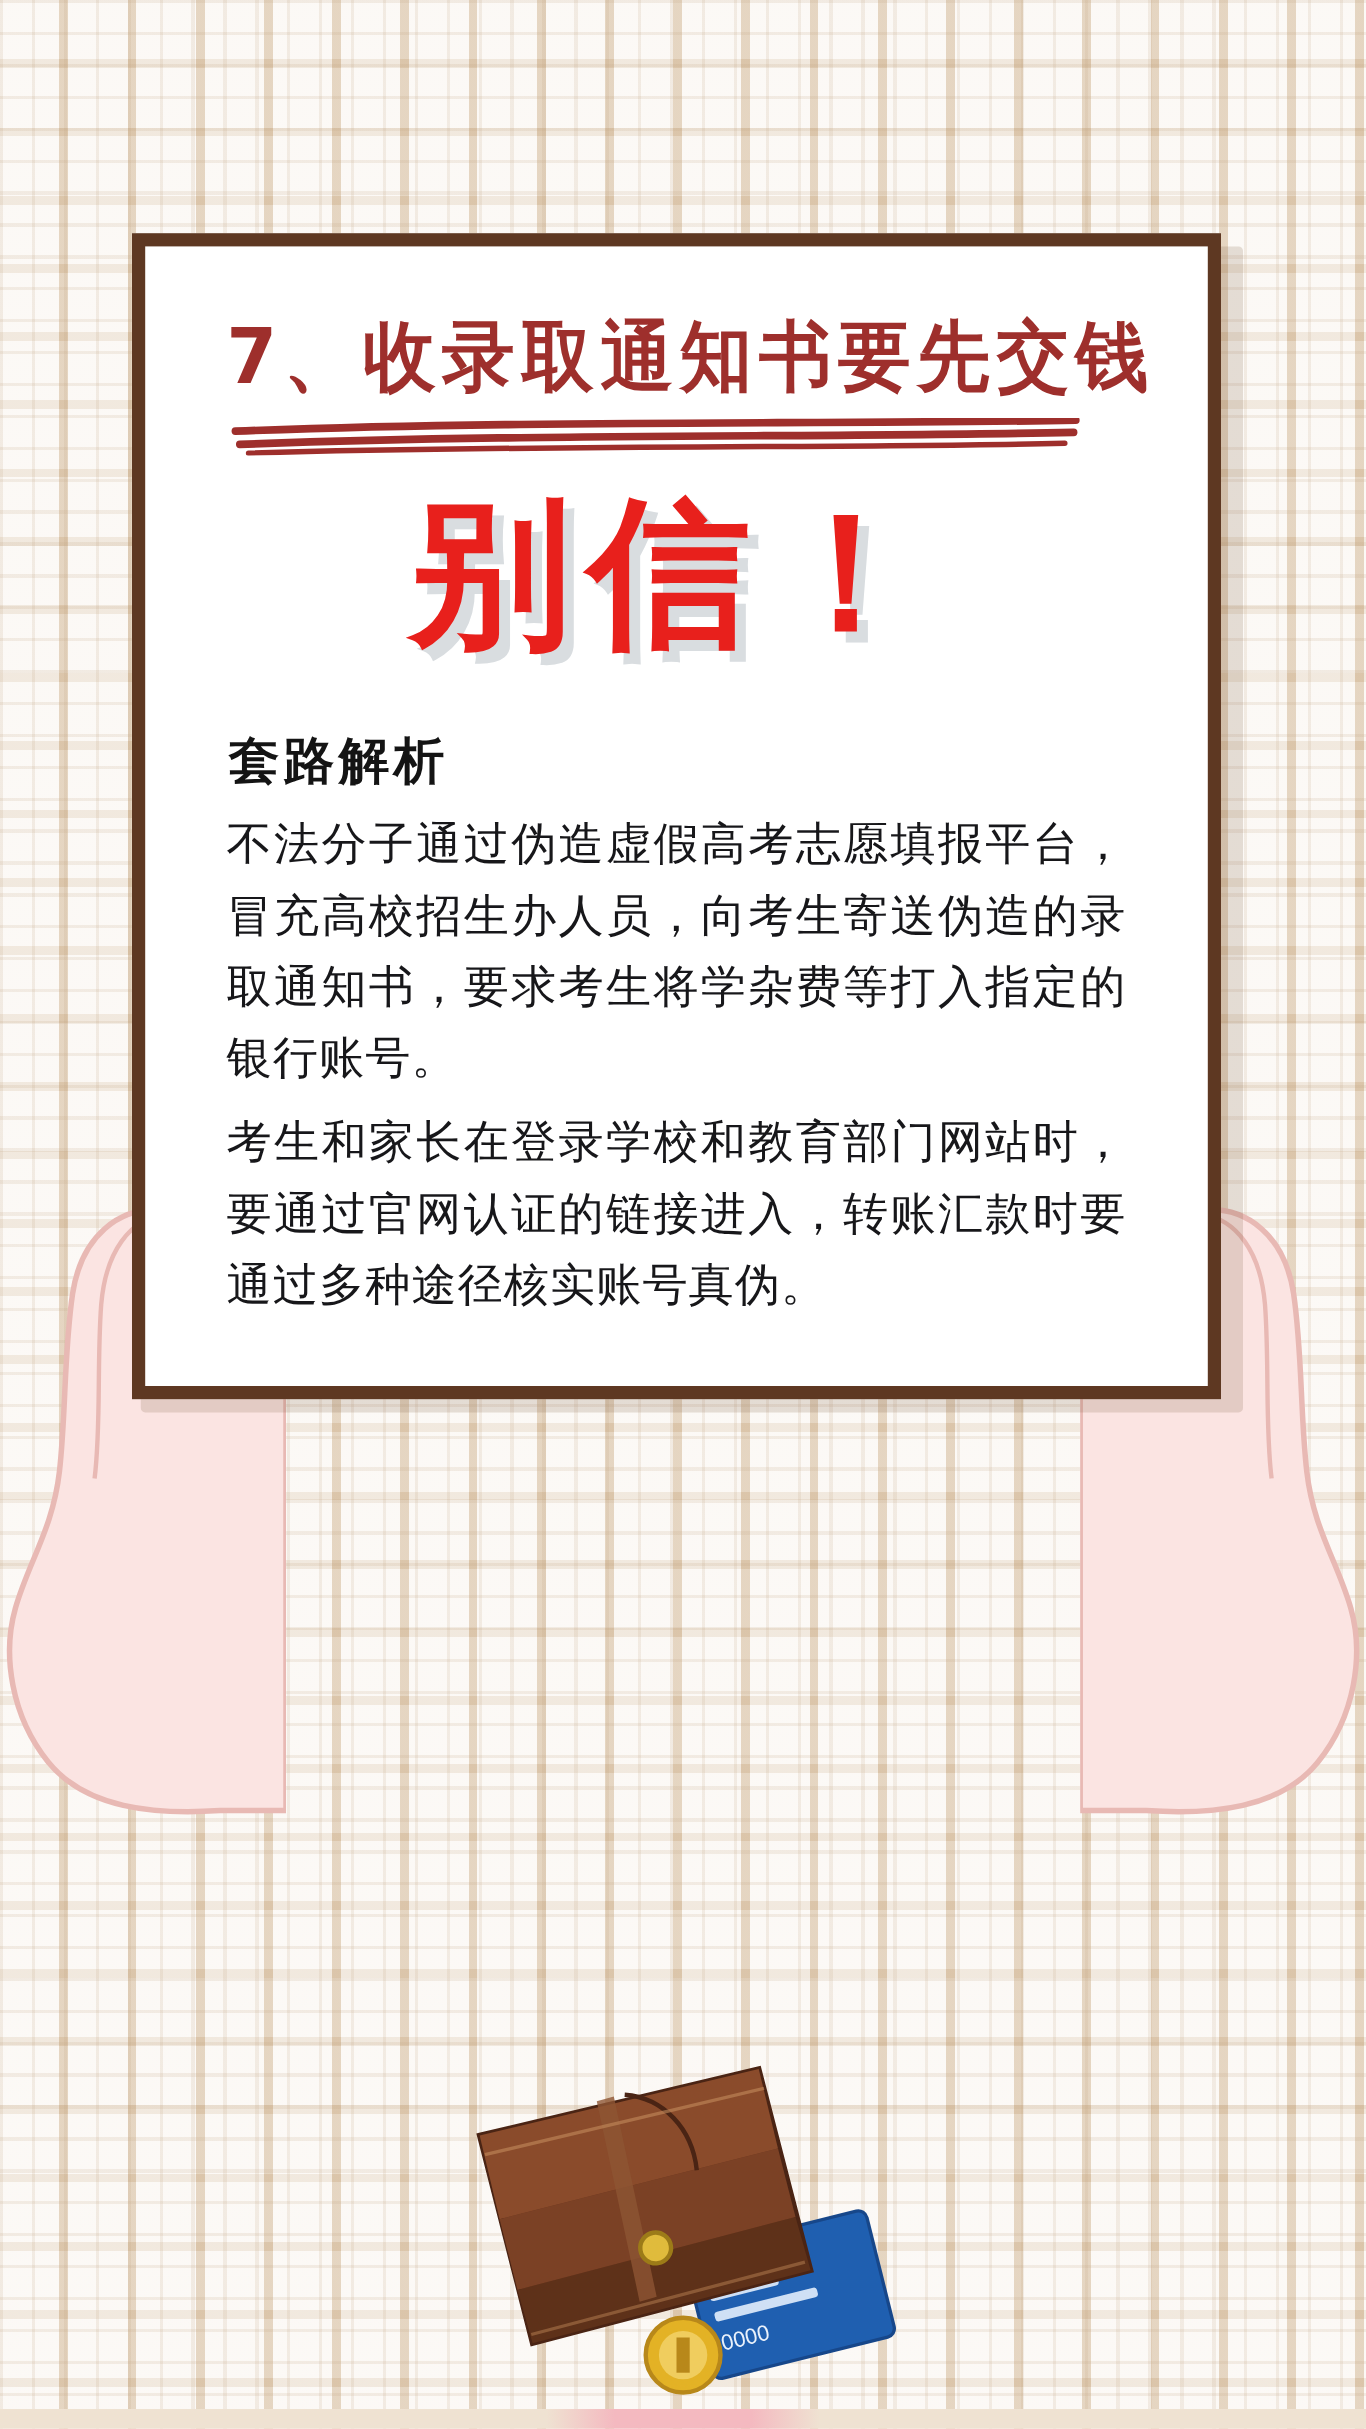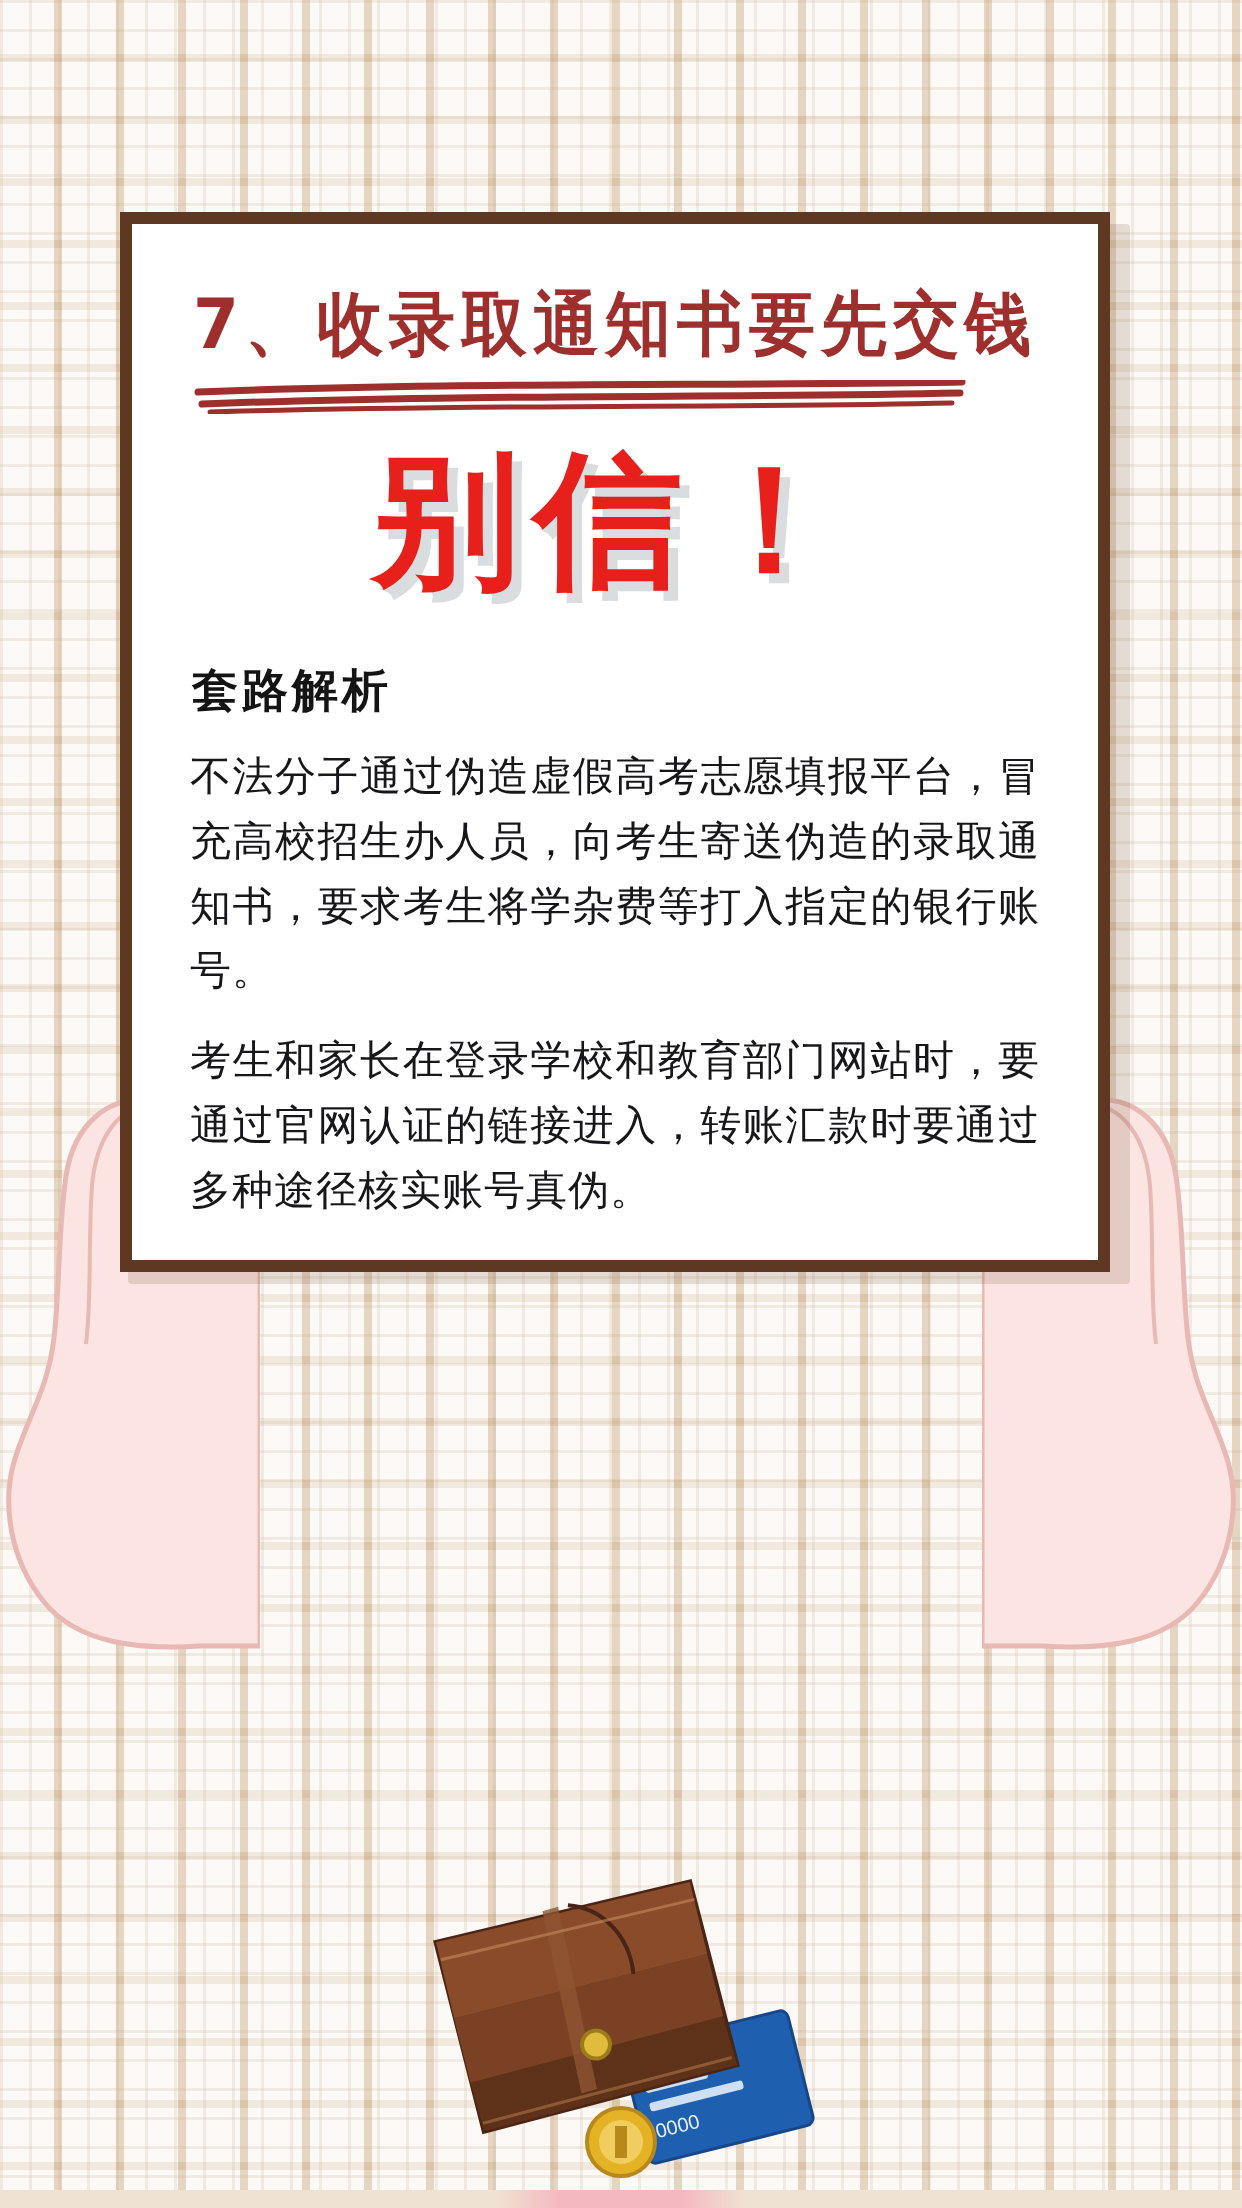--- a/index.html
+++ b/index.html
@@ -66,21 +66,21 @@
     height: 1060px;
     background: #ffffff;
     border: 12px solid #5e3822;
     box-sizing: border-box;
     z-index: 5;
   }
   #card-inner {
     position: relative;
     width: 100%;
     height: 100%;
-    padding: 0 58px;
+    padding: 0 74px;
     box-sizing: border-box;
   }
 
   
   #headline {
     margin-top: 56px;
     text-align: center;
     font-family: "DejaVu Sans", sans-serif;
     font-weight: bold;
     font-size: 66px;
@@ -127,26 +127,26 @@
     font-weight: bold;
     font-size: 46px;
     color: #141414;
     letter-spacing: 4px;
     margin-left: 2px;
   }
   #sec1-head { margin-top: 10px; }
   #sec2-head { margin-top: 58px; }
 
   .sec-body {
-    font-family: Liberation Mono, monospace;
+    font-family: Liberation Sans, sans-serif;
     font-size: 41px;
     line-height: 1.58;
     color: #17171a;
     letter-spacing: 1px;
-    margin-top: 25px;
+    margin-top: 12px;
     text-align: justify;
   }
 
   
   #wallet {
     position: absolute;
     left: 50%;
     bottom: 0;
     transform: translateX(-50%);
     z-index: 6;

